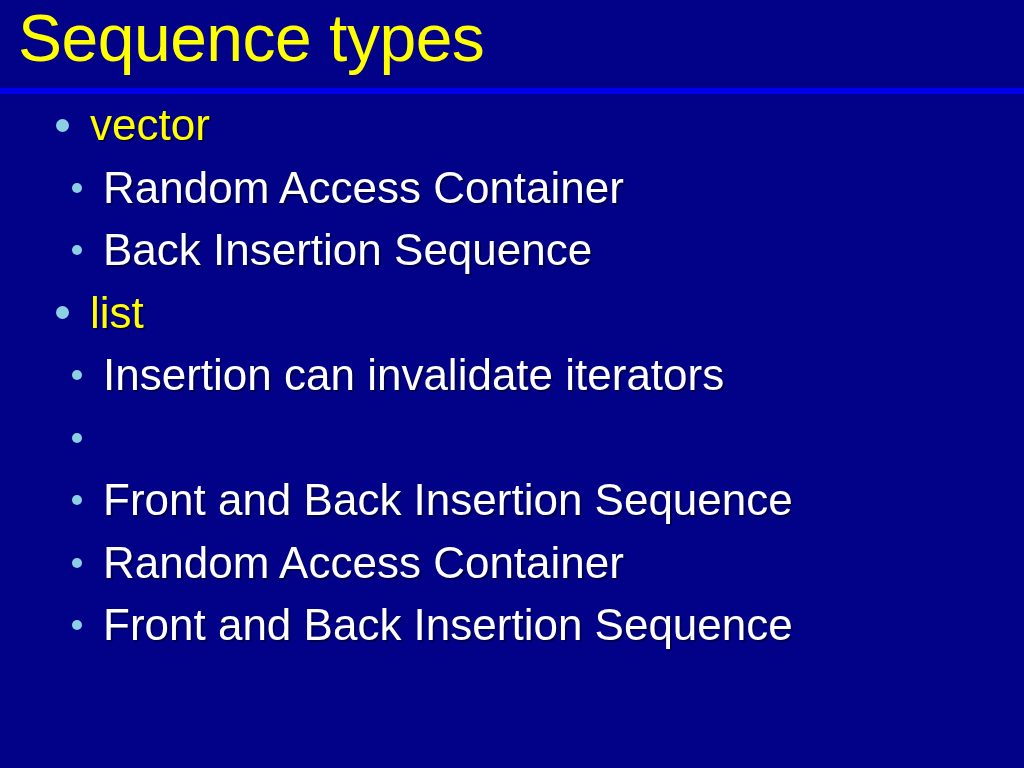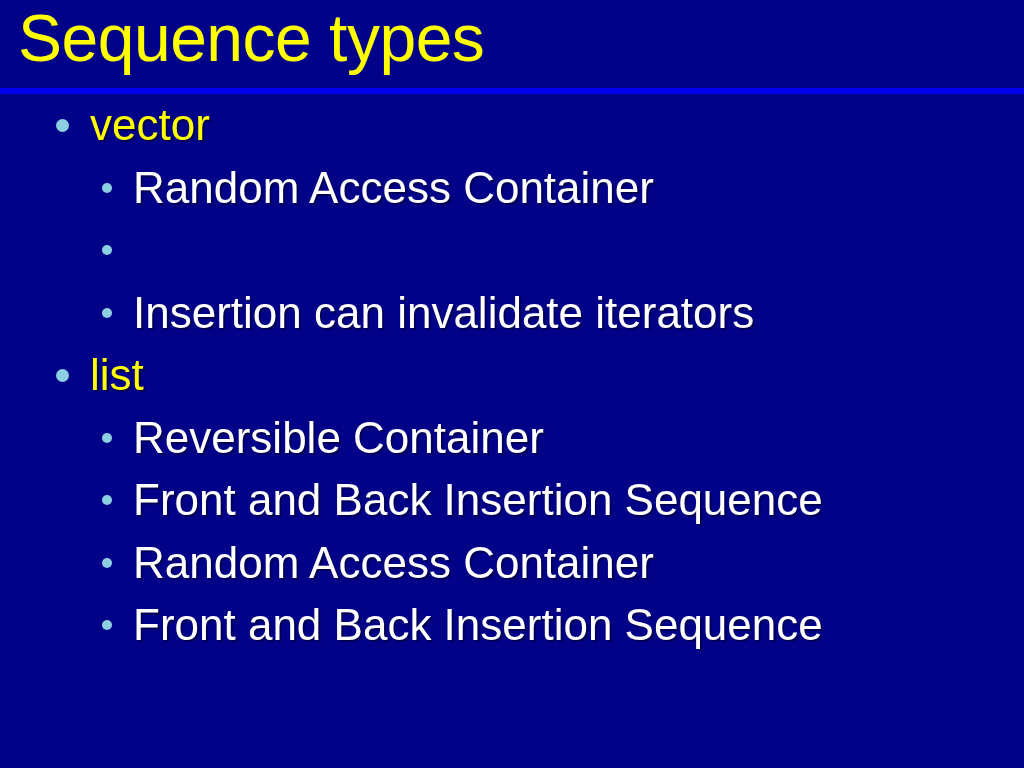--- a/index.html
+++ b/index.html
@@ -56,21 +56,21 @@
   .bullet-row {
     position: relative;
     height: 62.5px;
     display: flex;
     align-items: center;
   }
   .bullet-row.lvl1 {
     padding-left: 56px;
   }
   .bullet-row.lvl2 {
-    padding-left: 102px;
+    padding-left: 72px;
   }
   .dot {
     flex: 0 0 auto;
     border-radius: 50%;
     background: #8DCFE2;
   }
   .lvl1 .dot {
     width: 13px;
     height: 13px;
     margin-right: 21px;
@@ -109,32 +109,32 @@
       <div class="bullet-row lvl1">
         <span class="dot"></span>
         <span class="btext">vector</span>
       </div>
       <div class="bullet-row lvl2">
         <span class="dot"></span>
         <span class="btext">Random Access Container</span>
       </div>
       <div class="bullet-row lvl2">
         <span class="dot"></span>
-      </div>
-      <div class="bullet-row lvl2">
-        <span class="dot"></span>
-        <span class="btext">Insertion can invalidate iterators</span>
+        <span class="btext">Back Insertion Sequence</span>
       </div>
       <div class="bullet-row lvl1">
         <span class="dot"></span>
         <span class="btext">list</span>
       </div>
       <div class="bullet-row lvl2">
         <span class="dot"></span>
-        <span class="btext">Reversible Container</span>
+        <span class="btext">Insertion can invalidate iterators</span>
+      </div>
+      <div class="bullet-row lvl2">
+        <span class="dot"></span>
       </div>
       <div class="bullet-row lvl2">
         <span class="dot"></span>
         <span class="btext">Front and Back Insertion Sequence</span>
       </div>
       <div class="bullet-row lvl2">
         <span class="dot"></span>
         <span class="btext">Random Access Container</span>
       </div>
       <div class="bullet-row lvl2">

